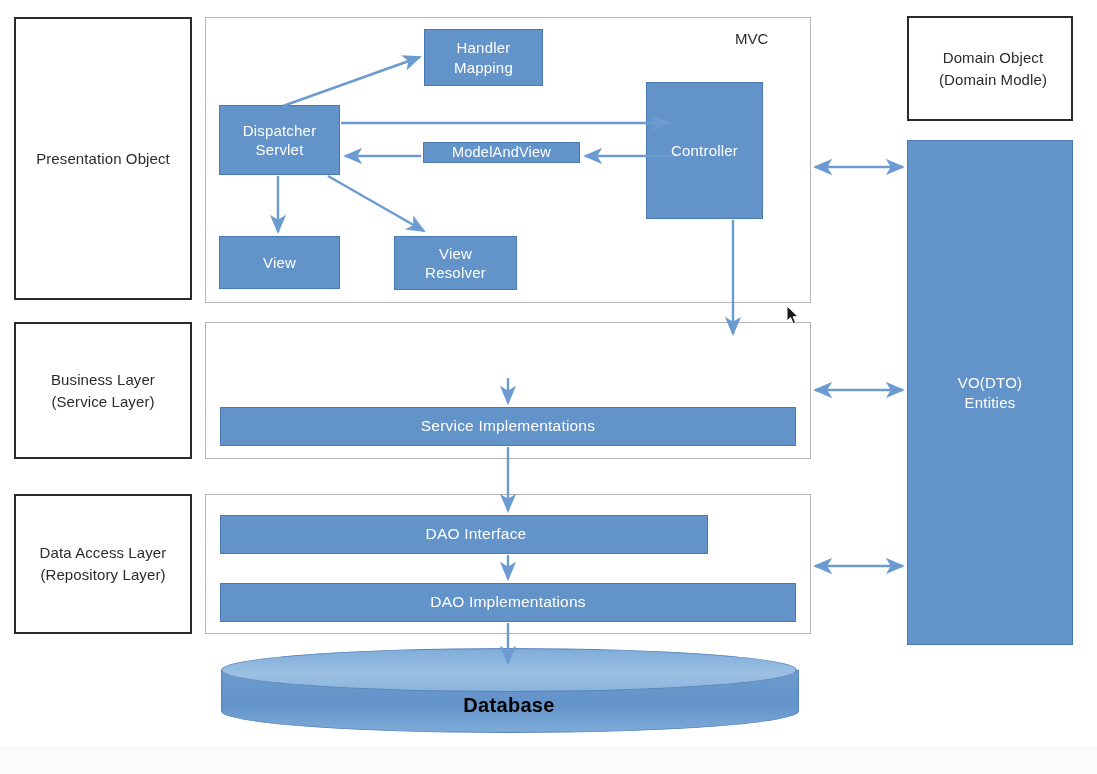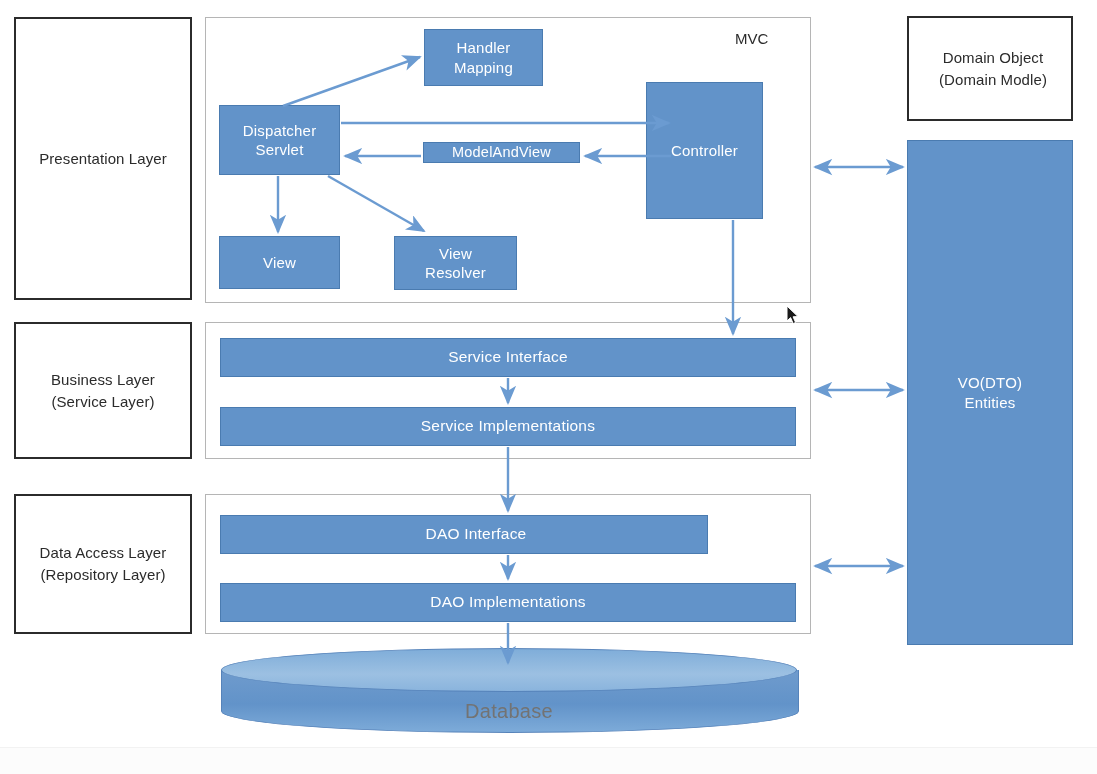--- a/index.html
+++ b/index.html
@@ -111,46 +111,47 @@
     width: 100%;
     height: 44px;
     box-sizing: border-box;
     background: linear-gradient(to bottom, #7fadd9 0%, #9cc0e2 60%, #8ab4dd 100%);
     border: 1px solid #5683ba;
     border-radius: 50% / 50%;
   }
   .db-label {
     position: absolute;
     left: 0;
-    top: 36px;
+    top: 30px;
     width: 100%;
     height: 54px;
     display: flex;
     align-items: center;
     justify-content: center;
-    color: #737373;
+    color: #000000;
     font-size: 20px;
     letter-spacing: 0.3px;
+    font-weight: bold;
   }
 
   
   .cursor {
     position: absolute;
     width: 14px;
     height: 20px;
   }
 </style>
 </head>
 <body>
 
 <div id="canvas">
 
   <div class="layer-label" style="left:14px; top:17px; width:178px; height:283px;">
     <div>
-      <div>Presentation Layer</div>
+      <div>Presentation Object</div>
       <div></div>
     </div>
   </div>
 
   <div class="layer-label" style="left:14px; top:322px; width:178px; height:137px;">
     <div>
       <div>Business Layer</div>
       <div>(Service Layer)</div>
     </div>
   </div>
@@ -194,23 +195,20 @@
 
   <div class="node" style="left:394px; top:236px; width:123px; height:54px;">
     <div>
       <div>View</div>
       <div>Resolver</div>
     </div>
   </div>
 
   <div class="group-box" style="left:205px; top:322px; width:606px; height:137px;"></div>
 
-  <div class="node wide" style="left:220px; top:338px; width:576px; height:39px;">
-    <span>Service Interface</span>
-  </div>
 
   <div class="node wide" style="left:220px; top:407px; width:576px; height:39px;">
     <span>Service Implementations</span>
   </div>
 
   <div class="group-box" style="left:205px; top:494px; width:606px; height:140px;"></div>
 
   <div class="node wide" style="left:220px; top:515px; width:488px; height:39px;padding-left:24px;">
     <span>DAO Interface</span>
   </div>

